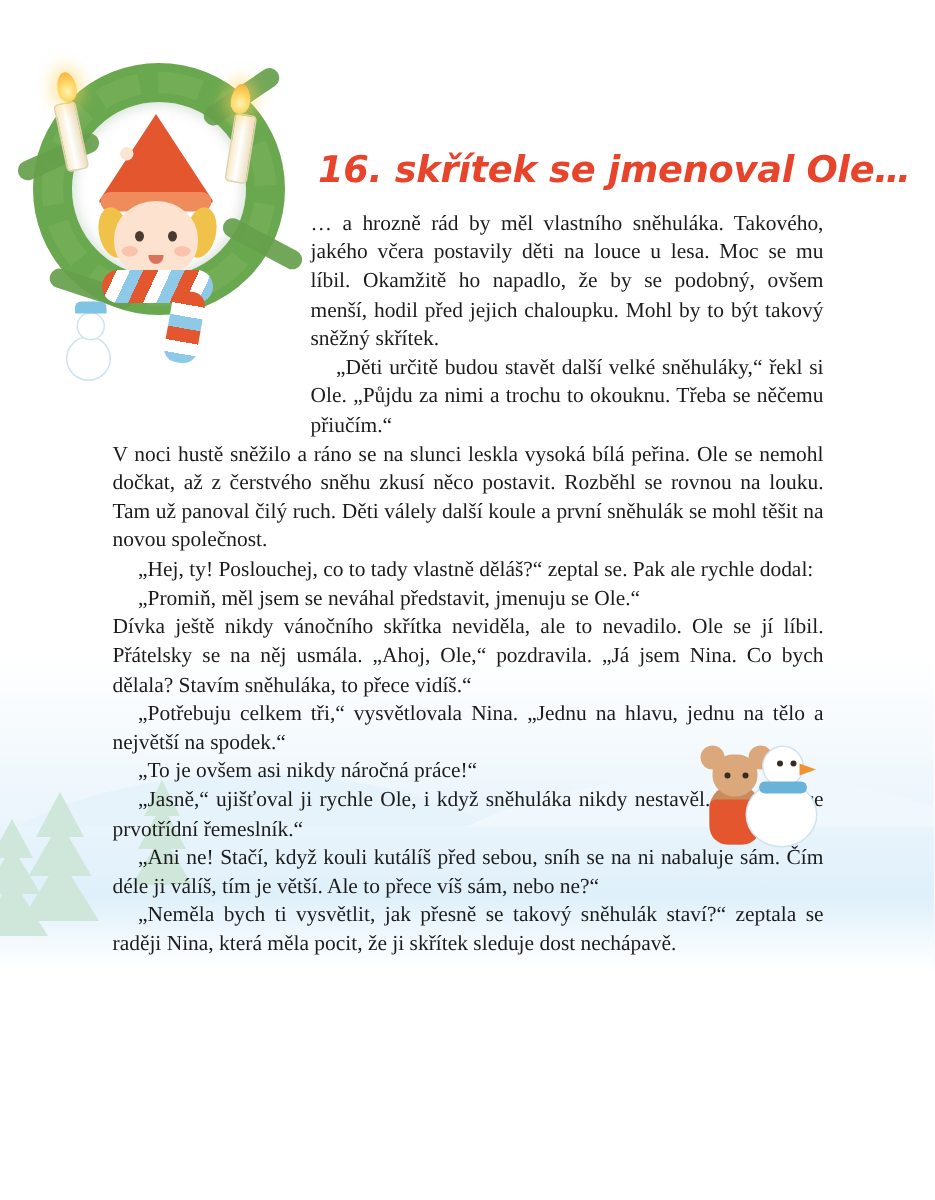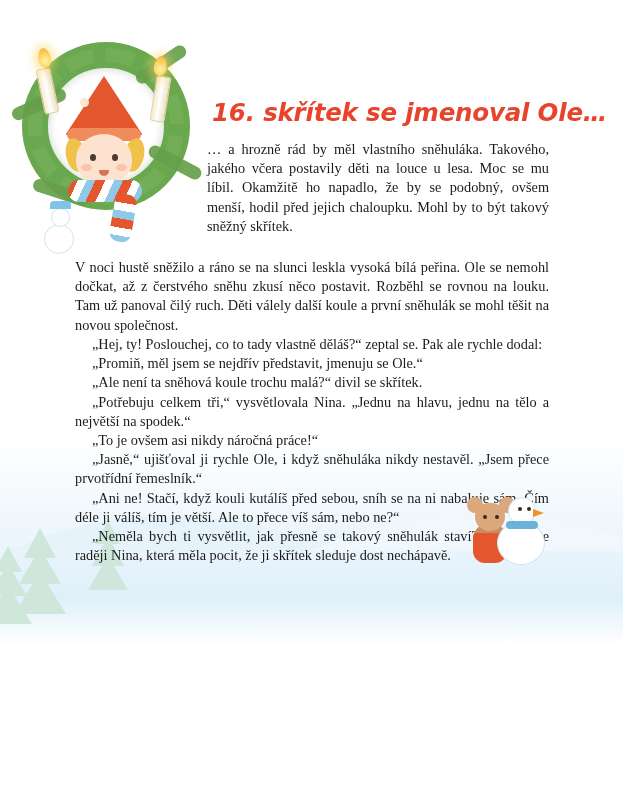--- a/index.html
+++ b/index.html
@@ -463,25 +463,26 @@
       <div class="sm-hat"></div>
     </div>
   </div>
 
   <h1 class="title">16. skřítek se jmenoval Ole…</h1>
 
   <div class="body-text">
     <div class="first-block clearfix">
       <div class="shape-spacer"></div>
       <p class="p-wrap-right">… a hrozně rád by měl vlastního sněhuláka. Takového, jakého včera postavily děti na louce u lesa. Moc se mu líbil. Okamžitě ho napadlo, že by se podobný, ovšem menší, hodil před jejich chaloupku. Mohl by to být takový sněžný skřítek.</p>
+      <p class="p-wrap-right indent">„Děti určitě budou stavět další velké sněhuláky,“ řekl si Ole. „Půjdu za nimi a trochu to okouknu. Třeba se něčemu přiučím.“</p>
     </div>
     <p>V noci hustě sněžilo a ráno se na slunci leskla vysoká bílá peřina. Ole se nemohl dočkat, až z čerstvého sněhu zkusí něco postavit. Rozběhl se rovnou na louku. Tam už panoval čilý ruch. Děti válely další koule a první sněhulák se mohl těšit na novou společnost.</p>
     <p class="indent">„Hej, ty! Poslouchej, co to tady vlastně děláš?“ zeptal se. Pak ale rychle dodal:</p>
-    <p class="indent">„Promiň, měl jsem se nejdřív představit, jmenuju se Ole.“</p>
-    <p class="indent">„Ale není ta sněhová koule trochu malá?“ divil se skřítek.</p>
+    <p class="indent">„Promiň, měl jsem se neváhal představit, jmenuju se Ole.“</p>
+    <p>Dívka ještě nikdy vánočního skřítka neviděla, ale to nevadilo. Ole se jí líbil. Přátelsky se na něj usmála. „Ahoj, Ole,“ pozdravila. „Já jsem Nina. Co bych dělala? Stavím sněhuláka, to přece vidíš.“</p>
     <p class="indent">„Potřebuju celkem tři,“ vysvětlovala Nina. „Jednu na hlavu, jednu na tělo a největší na spodek.“</p>
     <p class="indent">„To je ovšem asi nikdy náročná práce!“</p>
     <p class="indent">„Jasně,“ ujišťoval ji rychle Ole, i když sněhuláka nikdy nestavěl. „Jsem přece prvotřídní řemeslník.“</p>
     <p class="indent">„Ani ne! Stačí, když kouli kutálíš před sebou, sníh se na ni nabaluje sám. Čím déle ji válíš, tím je větší. Ale to přece víš sám, nebo ne?“</p>
     <p class="indent">„Neměla bych ti vysvětlit, jak přesně se takový sněhulák staví?“ zeptala se raději Nina, která měla pocit, že ji skřítek sleduje dost nechápavě.</p>
   </div>
 
   <div class="illo-mouse">
     <div class="ms-ear ms-ear-l"></div>
     <div class="ms-ear ms-ear-r"></div>

